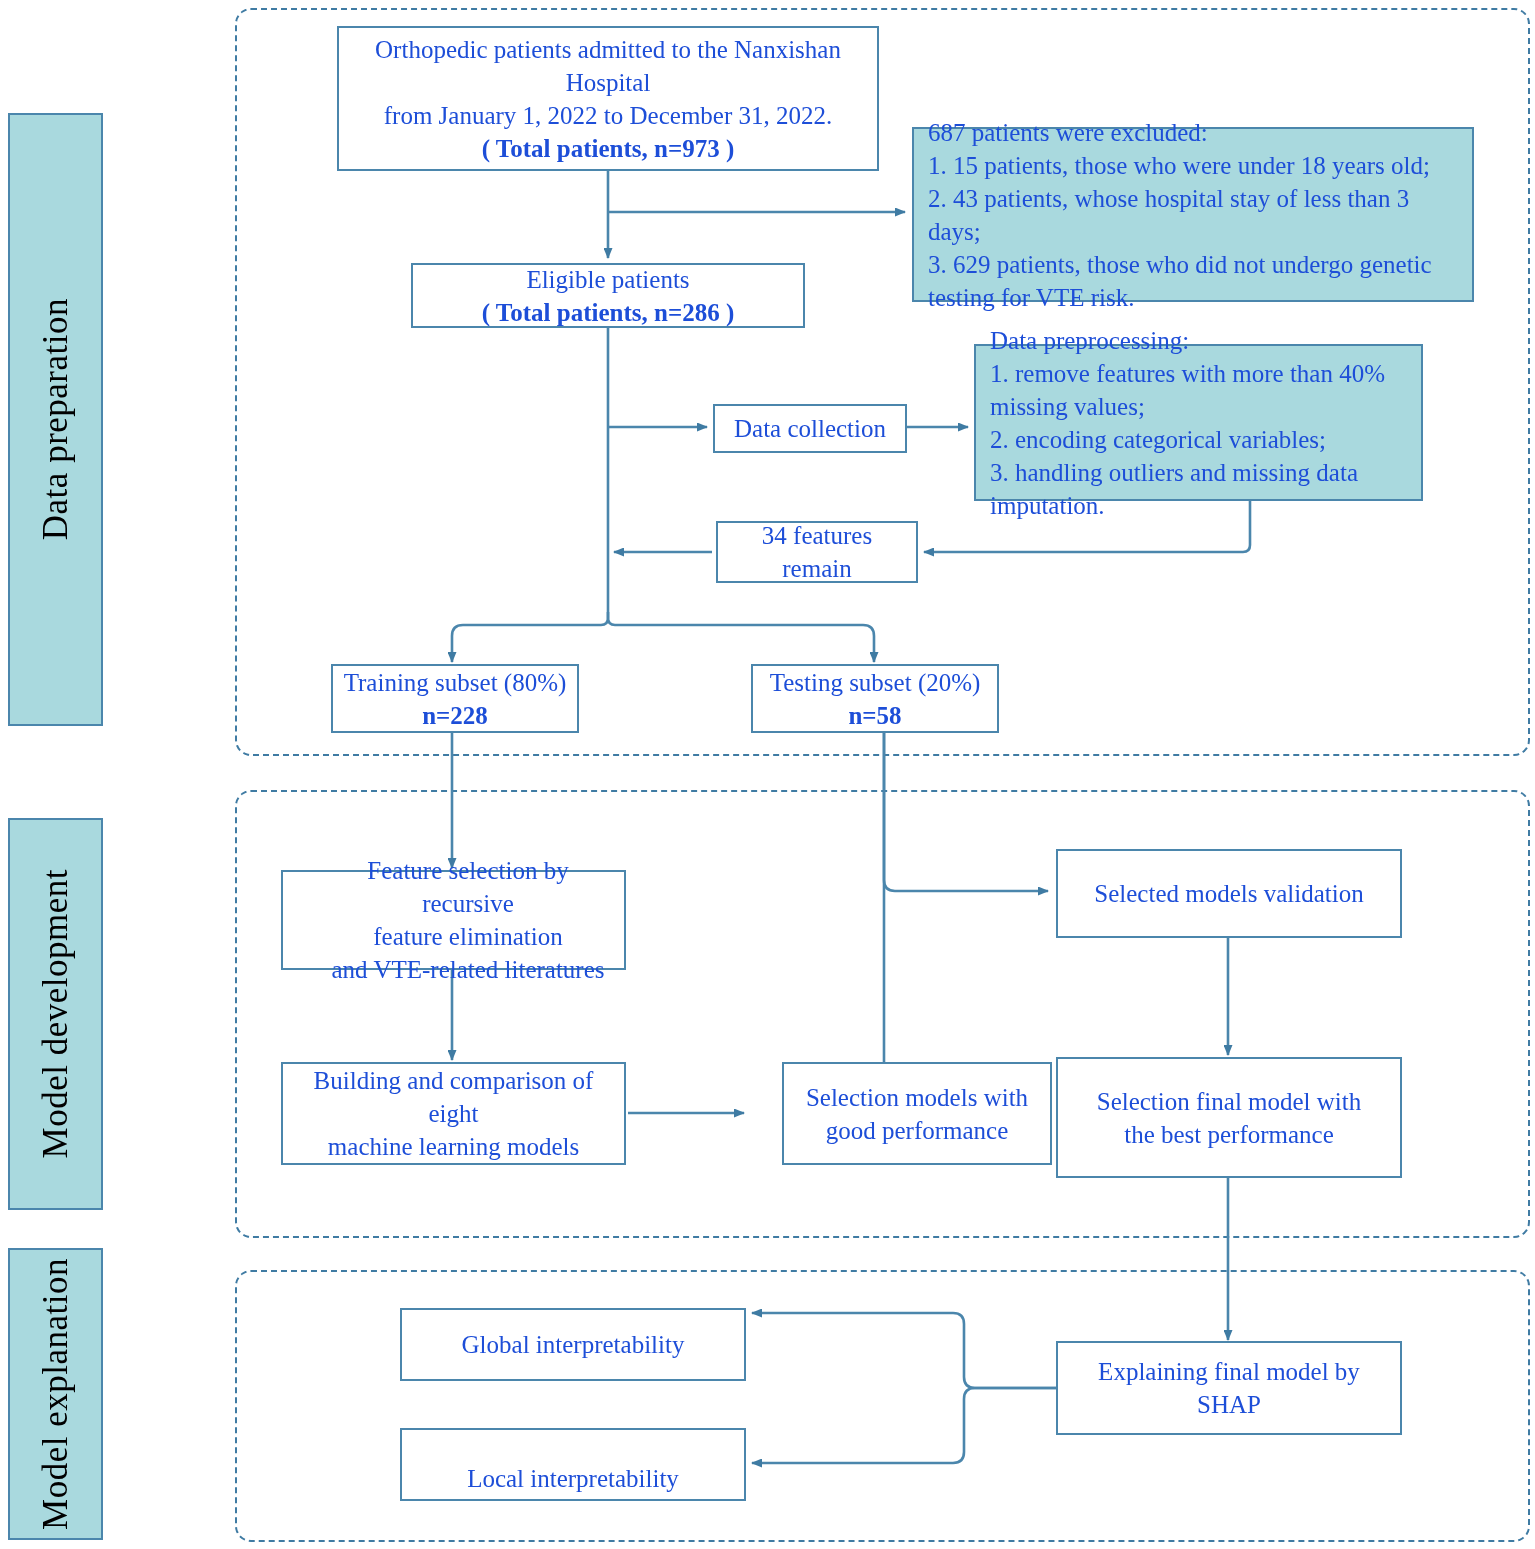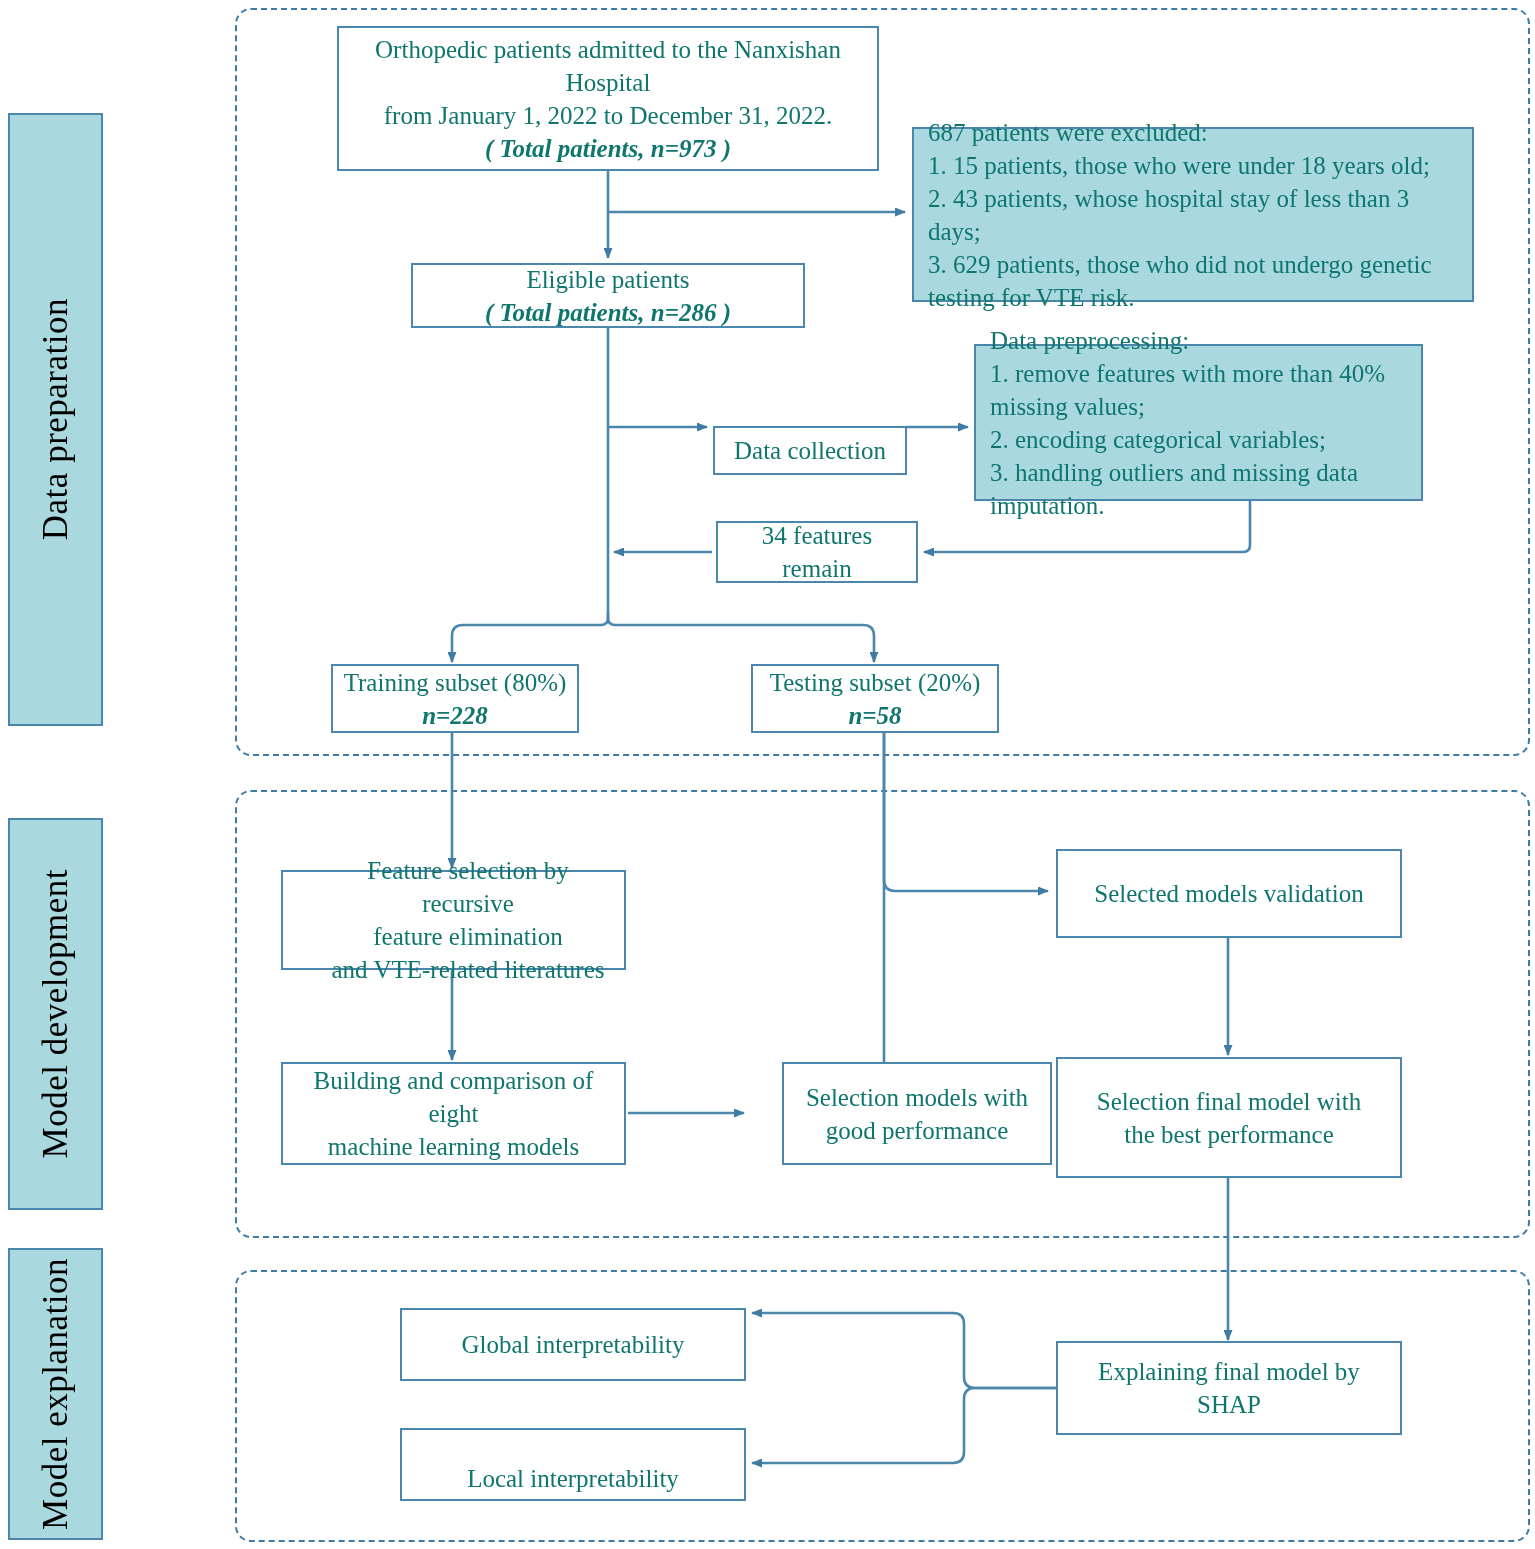--- a/index.html
+++ b/index.html
@@ -52,35 +52,35 @@
   .node {
     position: absolute;
     box-sizing: border-box;
     border: 2px solid #4b86ac;
     background: #ffffff;
     display: flex;
     flex-direction: column;
     align-items: center;
     justify-content: center;
     text-align: center;
-    color: #0f766e;
+    color: #1d4ed8;
     font-size: 25px;
     line-height: 1.32;
     padding: 4px 8px;
   }
   .node.teal {
     background: #a9d9de;
     align-items: flex-start;
     text-align: left;
     padding: 16px 14px;
     justify-content: center;
   }
   .node .ln { display: block; width: 100%; }
   .node.teal .ln { text-align: left; }
-  .node .bold-line { font-weight: bold; display: block; width: 100%; font-style: italic; }
+  .node .bold-line { font-weight: bold; display: block; width: 100%; }
 </style>
 </head>
 <body>
 
 <div id="canvas">
 
   <div class="section-frame" style="left:235px; top:8px; width:1295px; height:748px;"></div>
   <div class="section-frame" style="left:235px; top:790px; width:1295px; height:448px;"></div>
   <div class="section-frame" style="left:235px; top:1270px; width:1295px; height:272px;"></div>
 
@@ -149,21 +149,21 @@
     <span class="ln">2. 43 patients, whose hospital stay of less than 3 days;</span>
     <span class="ln">3. 629 patients, those who did not undergo genetic</span>
     <span class="ln">testing for VTE risk.</span>
   </div>
 
   <div class="node" style="left:411px; top:263px; width:394px; height:65px;">
     <span class="ln">Eligible patients</span>
     <span class="bold-line">( Total patients, n=286 )</span>
   </div>
 
-  <div class="node" style="left:713px; top:404px; width:194px; height:49px;margin-top:22px;">
+  <div class="node" style="left:713px; top:404px; width:194px; height:49px;">
     <span class="ln">Data collection</span>
   </div>
 
   <div class="node teal" style="left:974px; top:344px; width:449px; height:157px;">
     <span class="ln">Data preprocessing:</span>
     <span class="ln">1. remove features with more than 40% missing values;</span>
     <span class="ln">2. encoding categorical variables;</span>
     <span class="ln">3. handling outliers and missing data imputation.</span>
   </div>
 

